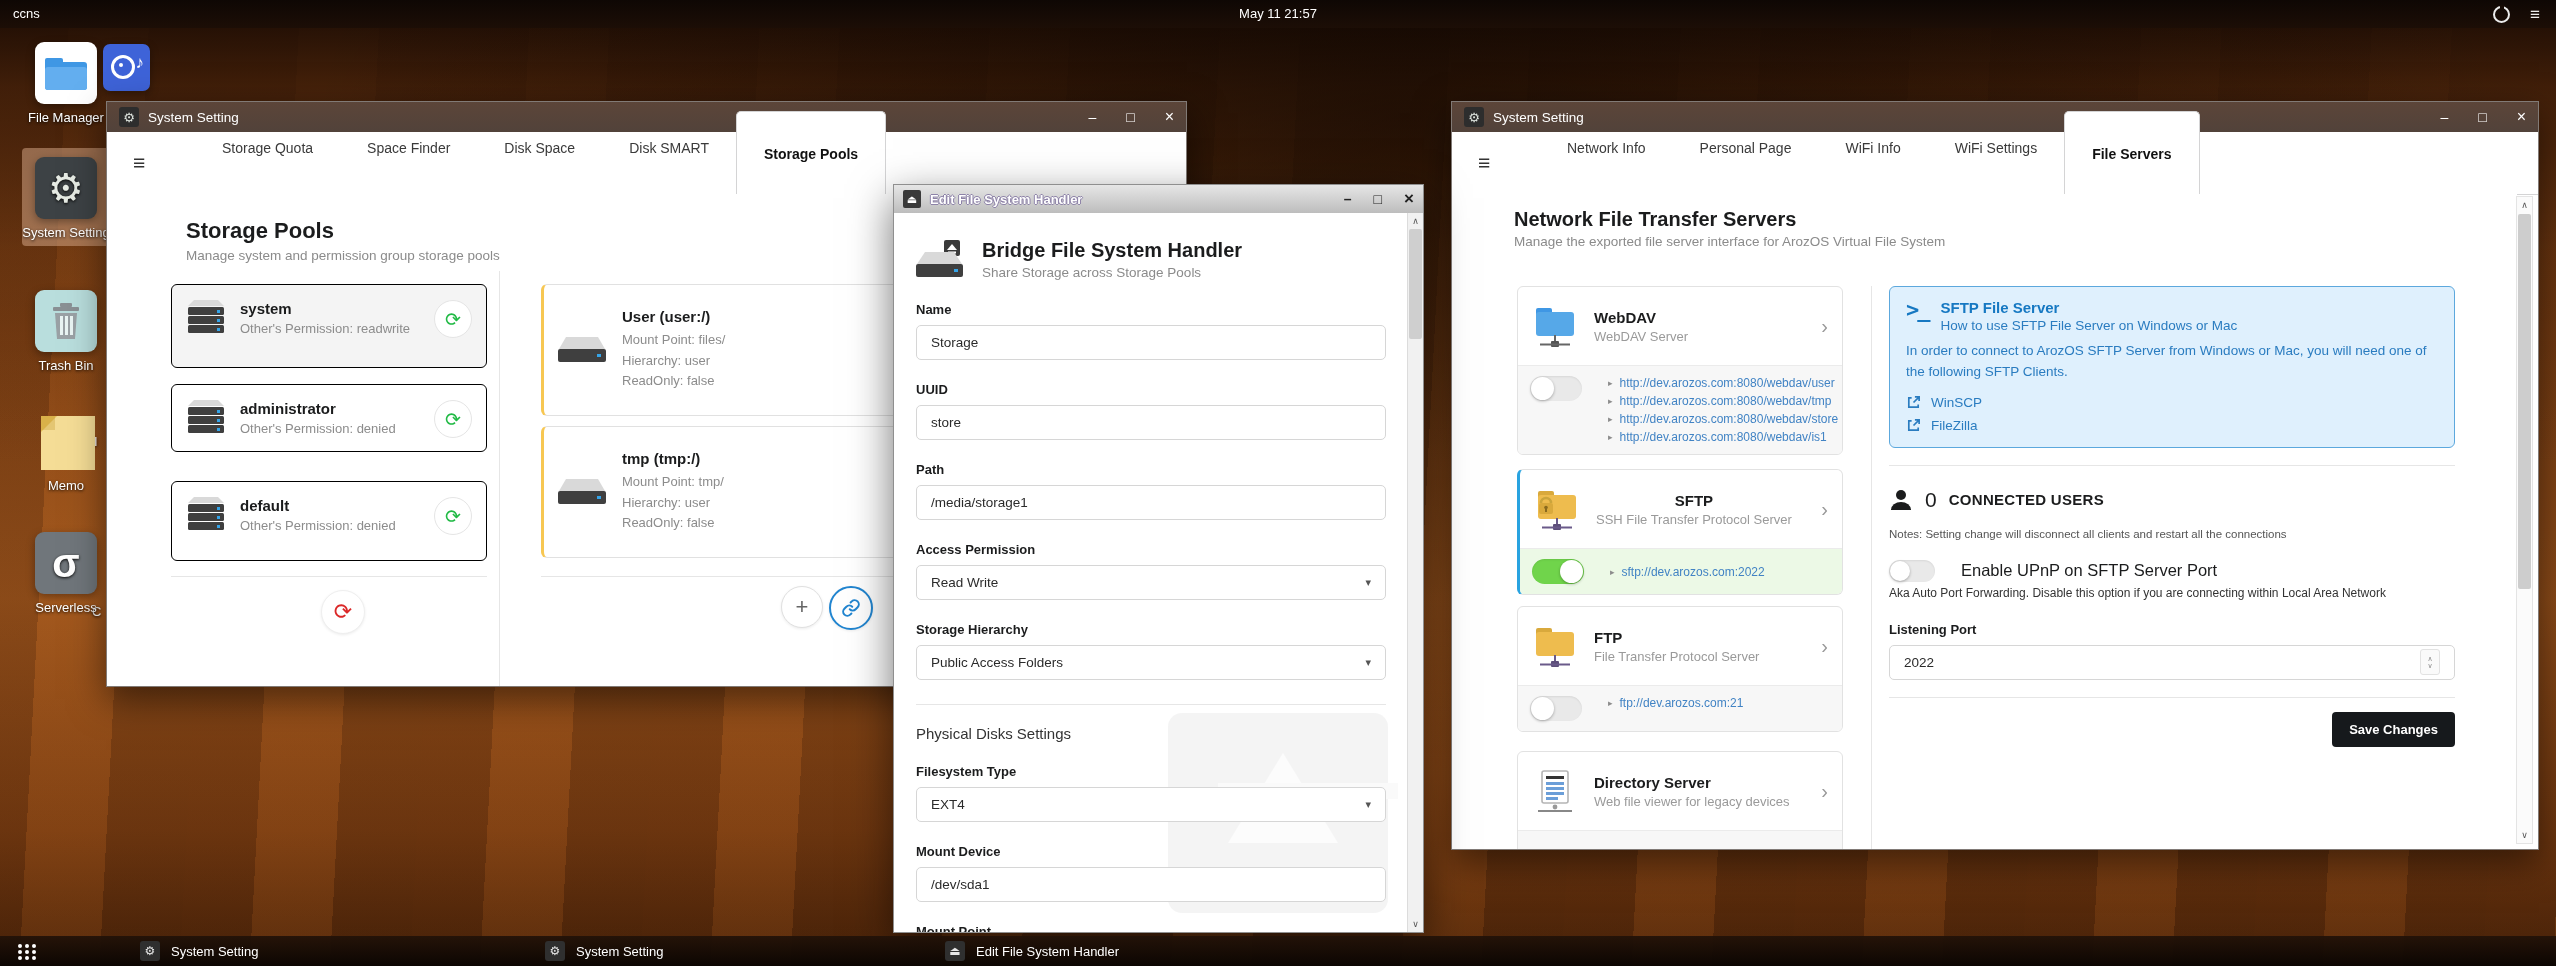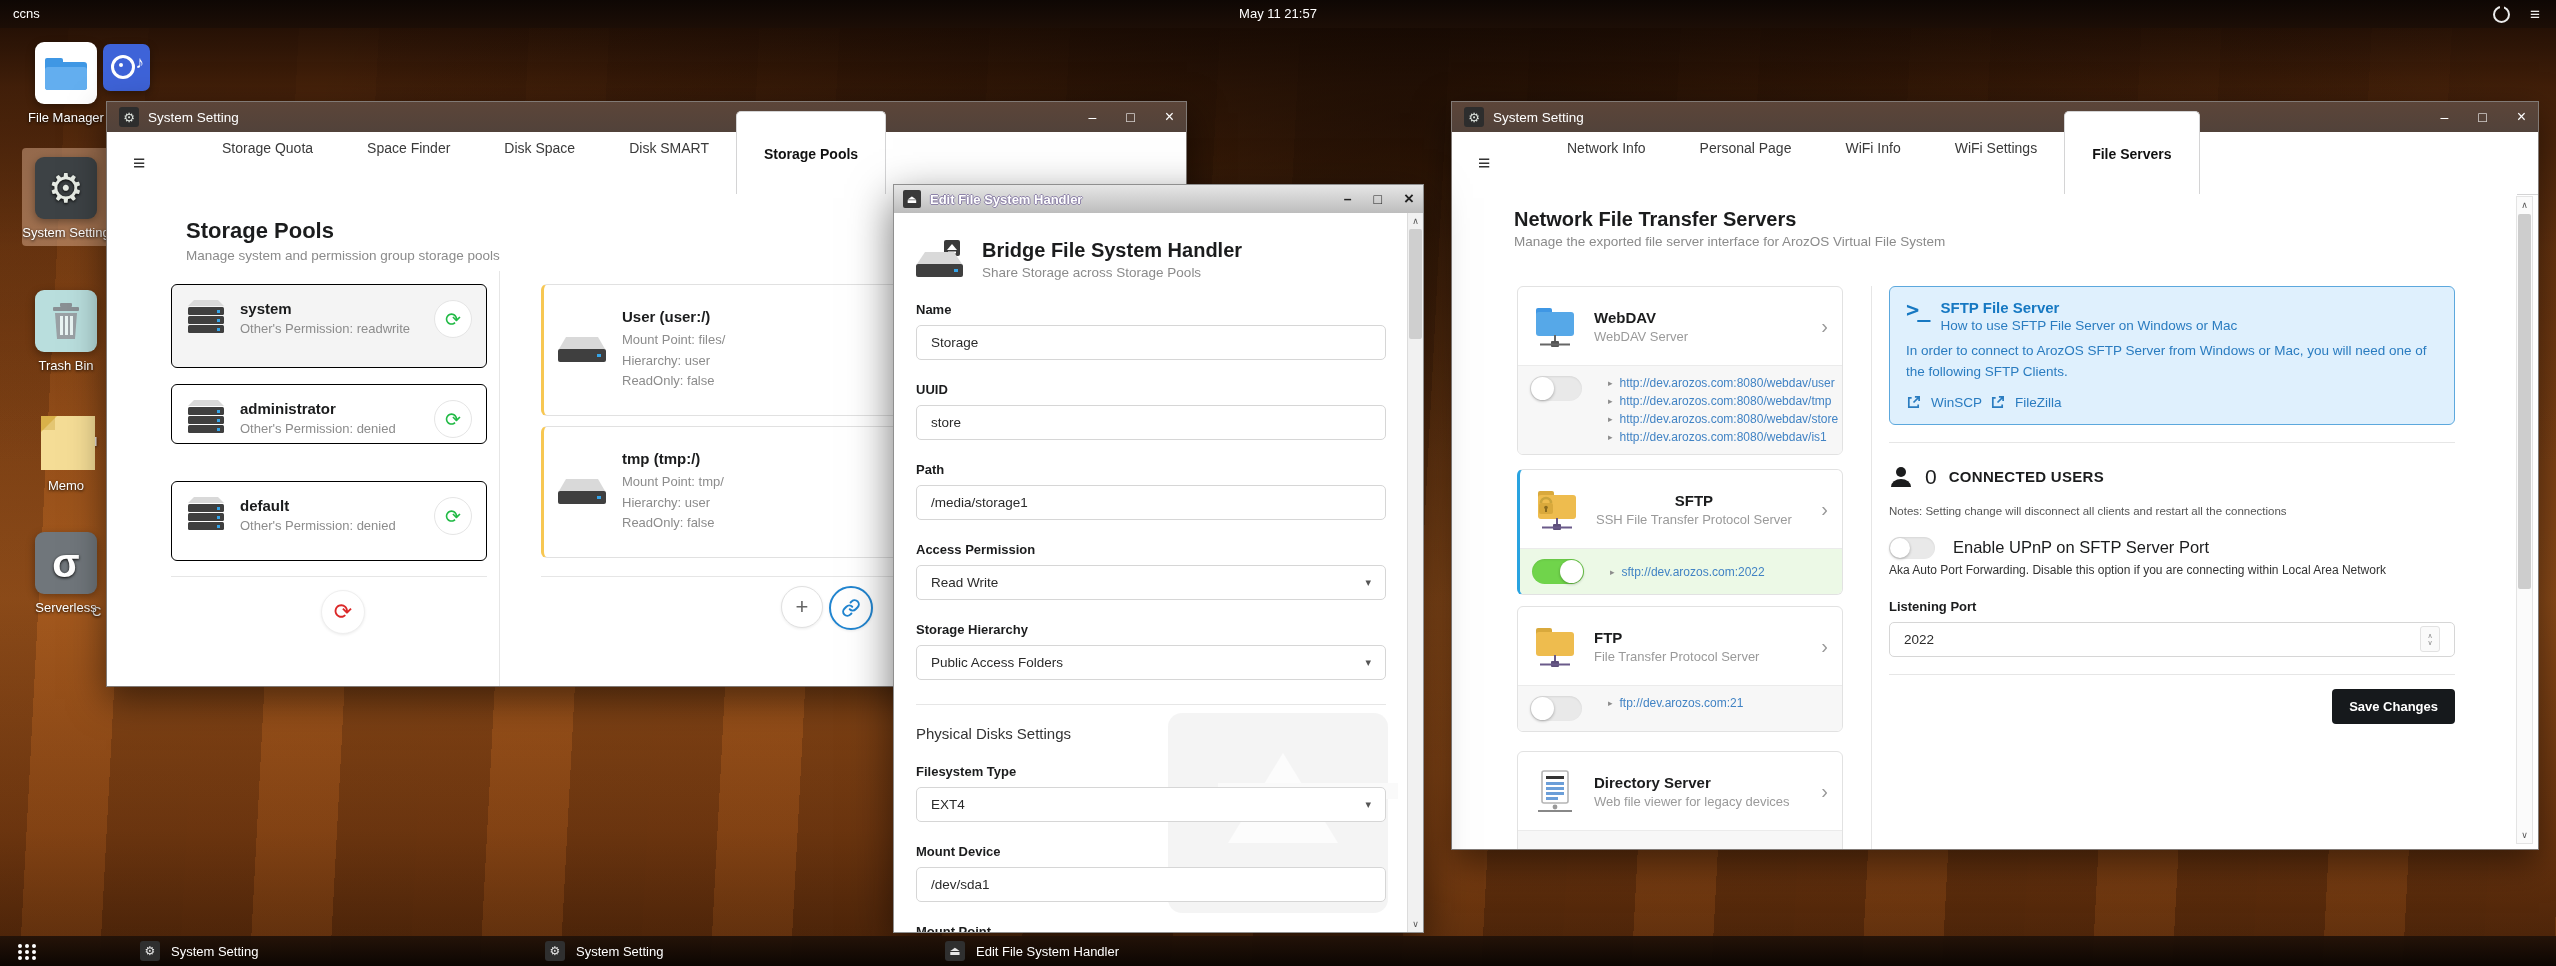--- a/index.html
+++ b/index.html
@@ -105,28 +105,28 @@
   .lnk{font-size:12px;color:#4183c4;display:flex;align-items:center;gap:7px;white-space:nowrap;}
   .lnk .bl{color:#8c8c8c;font-size:9px;}
   
   .colB{position:absolute;left:437px;top:92px;width:566px;display:flex;flex-direction:column;}
   .infobox{background:#dff0fd;border:1px solid #5ca8dd;border-radius:6px;color:#2a7cc0;padding:12px 16px 14px;}
   .inf-row{display:flex;align-items:flex-start;}
   .term{font-family:"DejaVu Sans Mono","Liberation Mono",monospace;font-weight:bold;font-size:22px;color:#1678c2;letter-spacing:-2px;margin-right:12px;line-height:1;}
   .inf-t{font-size:15px;font-weight:bold;color:#1678c2;}
   .inf-s{font-size:13.5px;margin-top:2px;}
   .inf-b{font-size:13.5px;line-height:1.55;margin-top:8px;}
-  .inf-lnks{margin-top:12px;display:flex;flex-direction:row;gap:8px;}
+  .inf-lnks{margin-top:12px;display:flex;flex-direction:column;gap:8px;}
   .inf-lnk{display:flex;align-items:center;gap:10px;font-size:13.5px;color:#2a7cc0;}
   .cdiv{border-top:1px solid #e6e6e6;margin-top:17px;}
   .conn-row{display:flex;align-items:center;margin-top:22px;gap:12px;}
   .conn-count{font-size:21px;color:#1b1c1d;}
   .conn-lbl{font-size:15px;font-weight:bold;color:#1b1c1d;letter-spacing:.3px;}
   .notes{font-size:11.5px;color:#555;margin-top:16px;}
-  .upnp{display:flex;align-items:center;gap:18px;margin-top:20px;}
+  .upnp{display:flex;align-items:center;gap:26px;margin-top:20px;}
   .upnp-lbl{font-size:16.5px;color:#1b1c1d;}
   .upnp-sub{font-size:12px;color:#333;margin-top:4px;}
   .port-lbl{font-size:13px;font-weight:bold;color:#1b1c1d;margin-top:22px;}
   .port-box{margin-top:8px;height:33px;border:1px solid #d6d6d6;border-radius:5px;display:flex;align-items:center;padding:0 14px;font-size:13.5px;color:#2b2b2b;background:#fff;}
   .spin{margin-left:auto;display:flex;flex-direction:column;align-items:center;justify-content:center;border:1px solid #e2e2e2;border-radius:3px;background:#fafafa;width:18px;height:24px;font-size:7px;color:#888;line-height:1.1;}
   .savebtn{align-self:flex-end;margin-top:14px;background:#16191c;color:#fff;border-radius:4px;padding:10px 17px;font-size:13px;font-weight:bold;}
   .vscroll{position:absolute;right:5px;top:94px;bottom:5px;width:15px;background:#fbfbfb;border:1px solid #e4e4e4;}
   .vscroll .sa{position:absolute;left:0;right:0;text-align:center;font-size:9px;color:#555;}
   .vscroll .thumb{position:absolute;left:1px;right:1px;background:#cdcdcd;border-radius:2px;}
   
@@ -247,21 +247,21 @@
             <rect x="29" y="28" width="3" height="3" fill="#35a4e8"></rect>
           </svg>
         <div class="ptxt">
           <div class="pname">system</div>
           <div class="pperm">Other's Permission: readwrite</div>
         </div>
         <span class="syncbtn">
             <span>⟳</span>
           </span>
       </div>
-      <div class="pool" style="top:190px;height:60px;">
+      <div class="pool" style="top:190px;height:68px;">
         <svg width="36" height="34" viewBox="0 0 36 34">
             <polygon points="6,0 30,0 36,6 0,6" fill="#d9d9d9"></polygon>
             <rect x="0" y="7" width="36" height="8" rx="1.5" fill="#3f3f3f"></rect>
             <rect x="0" y="16" width="36" height="8" rx="1.5" fill="#3f3f3f"></rect>
             <rect x="0" y="25" width="36" height="8" rx="1.5" fill="#3f3f3f"></rect>
             <rect x="29" y="10" width="3" height="3" fill="#35a4e8"></rect>
             <rect x="29" y="19" width="3" height="3" fill="#35a4e8"></rect>
             <rect x="29" y="28" width="3" height="3" fill="#35a4e8"></rect>
           </svg>
         <div class="ptxt">

